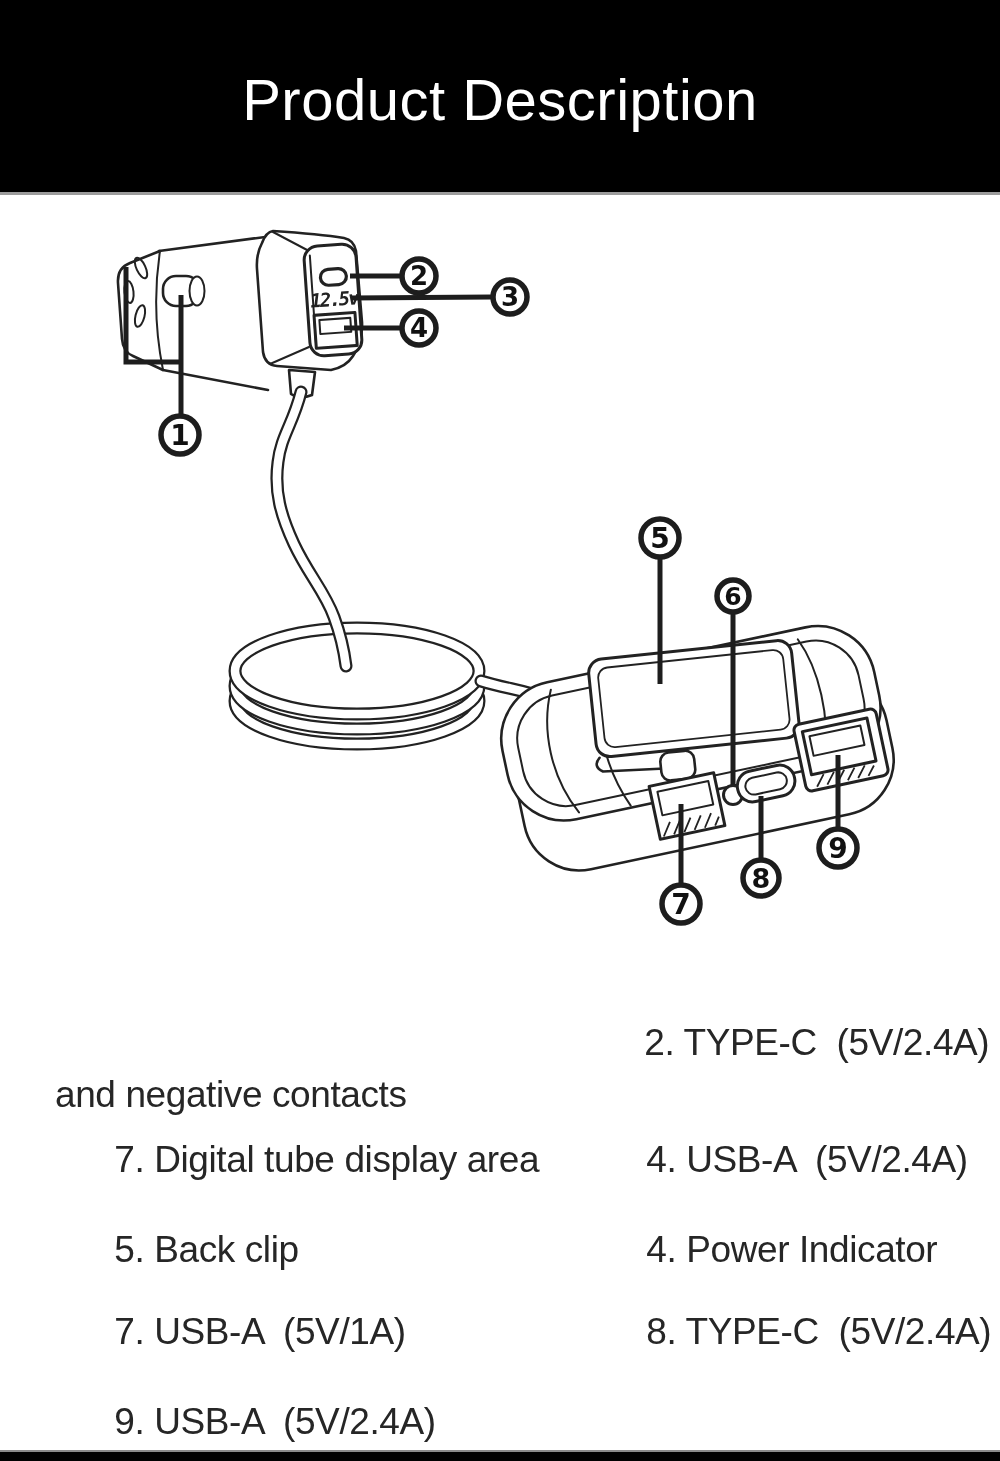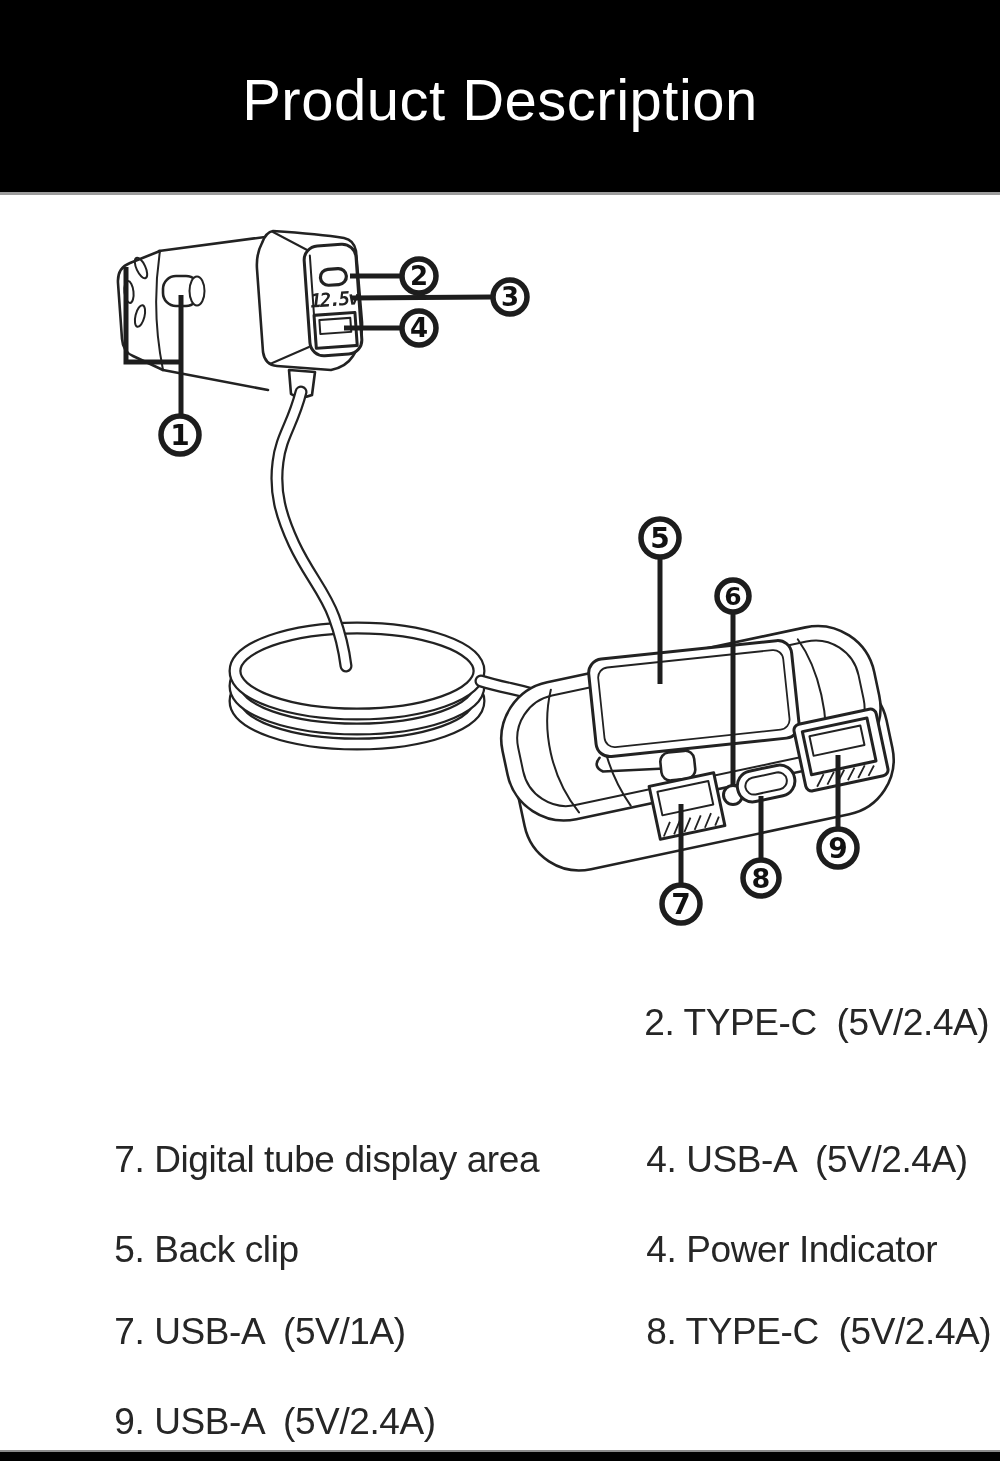--- a/index.html
+++ b/index.html
@@ -188,22 +188,23 @@
       <text class="co-num" font-size="27" x="761" y="888">8</text>
     </g>
     <g>
       <circle class="co-circle" cx="838" cy="848" r="19"></circle>
       <text class="co-num" font-size="28" x="838" y="858">9</text>
     </g>
   </svg>
 
   <section>
     <div class="legend-item" style="left:55px; top:952px;">
-    </div>
-    <div class="legend-item" style="left:585px; top:937px;">
+      <span class="l2">and negative contacts</span>
+    </div>
+    <div class="legend-item" style="left:585px; top:957px;">
       <span>2. TYPE-C  (5V/2.4A)</span>
     </div>
     <div class="legend-item" style="left:55px; top:1074px;">
       <span>7. Digital tube display area</span>
     </div>
     <div class="legend-item" style="left:587px; top:1074px;">
       <span>4. USB-A  (5V/2.4A)</span>
     </div>
     <div class="legend-item" style="left:55px; top:1164px;">
       <span>5. Back clip</span>

